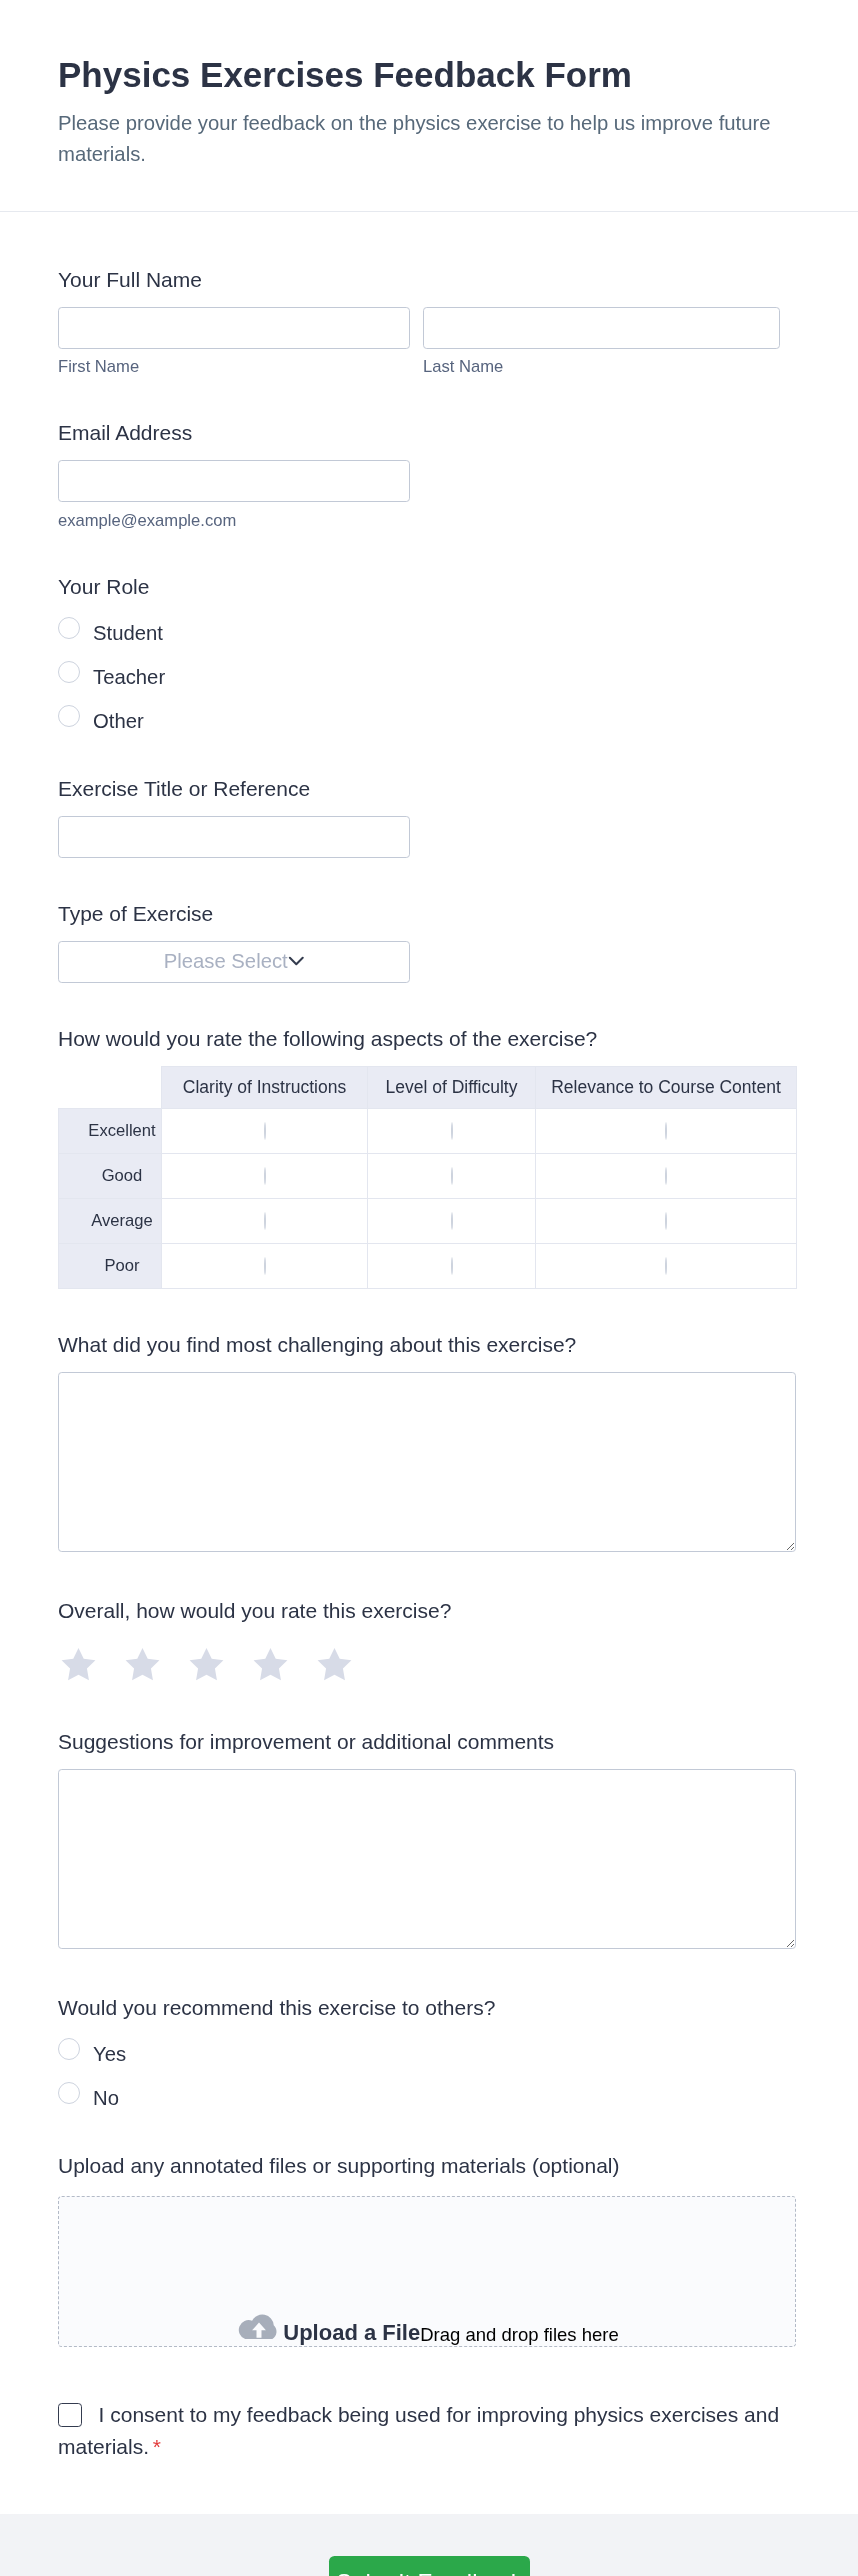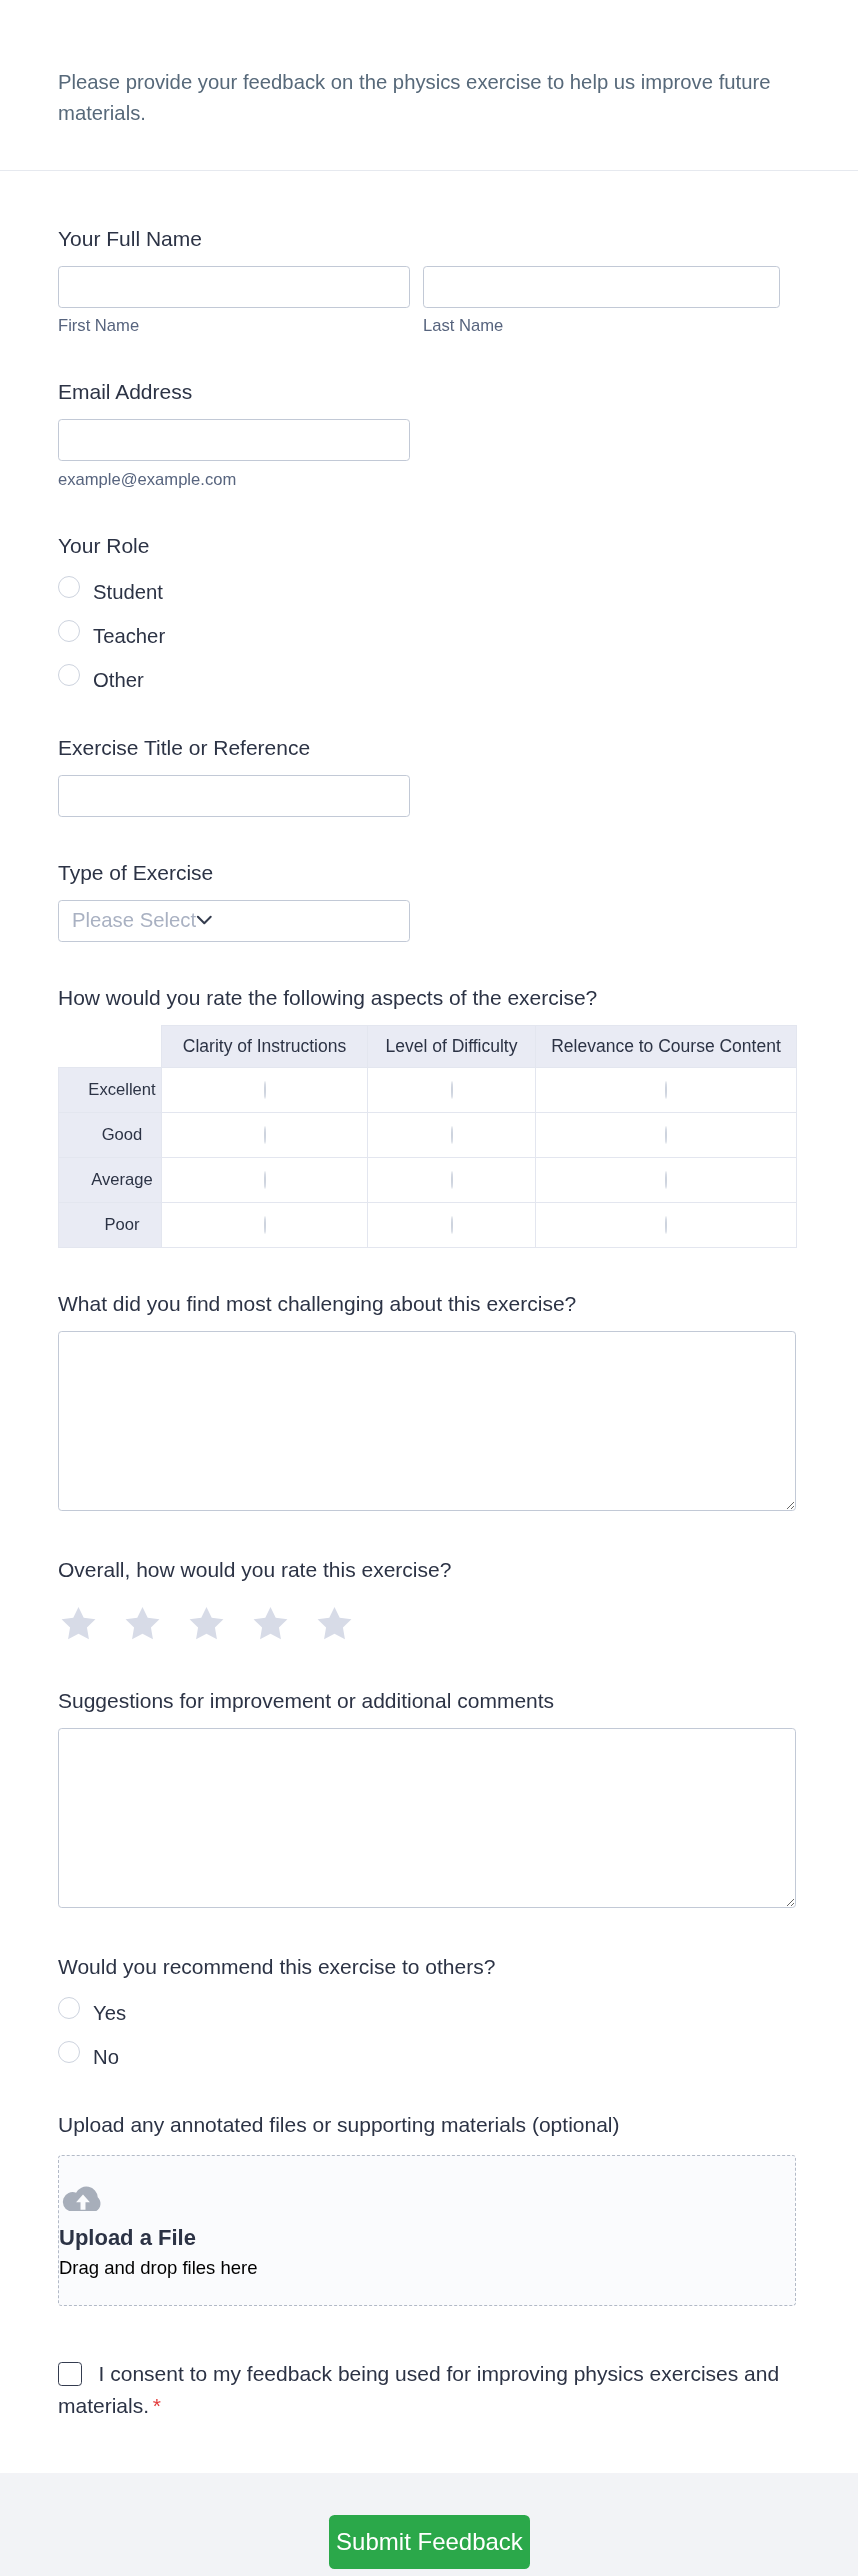--- a/index.html
+++ b/index.html
@@ -82,21 +82,21 @@
     margin-top: 10px;
   }
   .select-box {
     width: 352px;
     height: 42px;
     border: 0.9px solid #c2c9d6;
     border-radius: 3.7px;
     background: #ffffff;
     display: flex;
     align-items: center;
-    justify-content: flex-start;
+    justify-content: center;
     padding: 0 13px;
     cursor: pointer;
   }
   .select-placeholder { font-size: 20.3px; color: #a9b1c2; }
   .matrix-table {
     border-collapse: collapse;
     table-layout: fixed;
     width: 738px;
     margin-top: 5.5px;
   }
@@ -140,22 +140,22 @@
     outline: none;
     resize: both;
   }
   .upload-zone {
     width: 738px;
     height: 151px;
     border: 0.9px dashed #b3bac7;
     border-radius: 3.7px;
     background: #fafbfd;
     display: flex;
-    flex-direction: column;
-    align-items: flex-start;
+    flex-direction: row;
+    align-items: flex-end;
     justify-content: center;
     cursor: pointer;
   }
   .upload-title {
     margin-top: 7.4px;
     font-size: 22px;
     font-weight: 600;
     color: #2c3345;
   }
   .upload-hint {
@@ -200,20 +200,21 @@
     font-family: "Liberation Sans", sans-serif;
     font-size: 24px;
     font-weight: 500;
     cursor: pointer;
   }
 </style>
 </head>
 <body>
 
 <div class="form-header">
+  <h1 class="form-title">Physics Exercises Feedback Form</h1>
   <p class="form-subtitle">Please provide your feedback on the physics exercise to help us improve future materials.</p>
 </div>
 <hr class="header-divider">
 
 <div class="form-body">
 
   <div class="section">
     <span class="q-label">Your Full Name</span>
     <div class="name-row">
       <div class="name-col-first">

